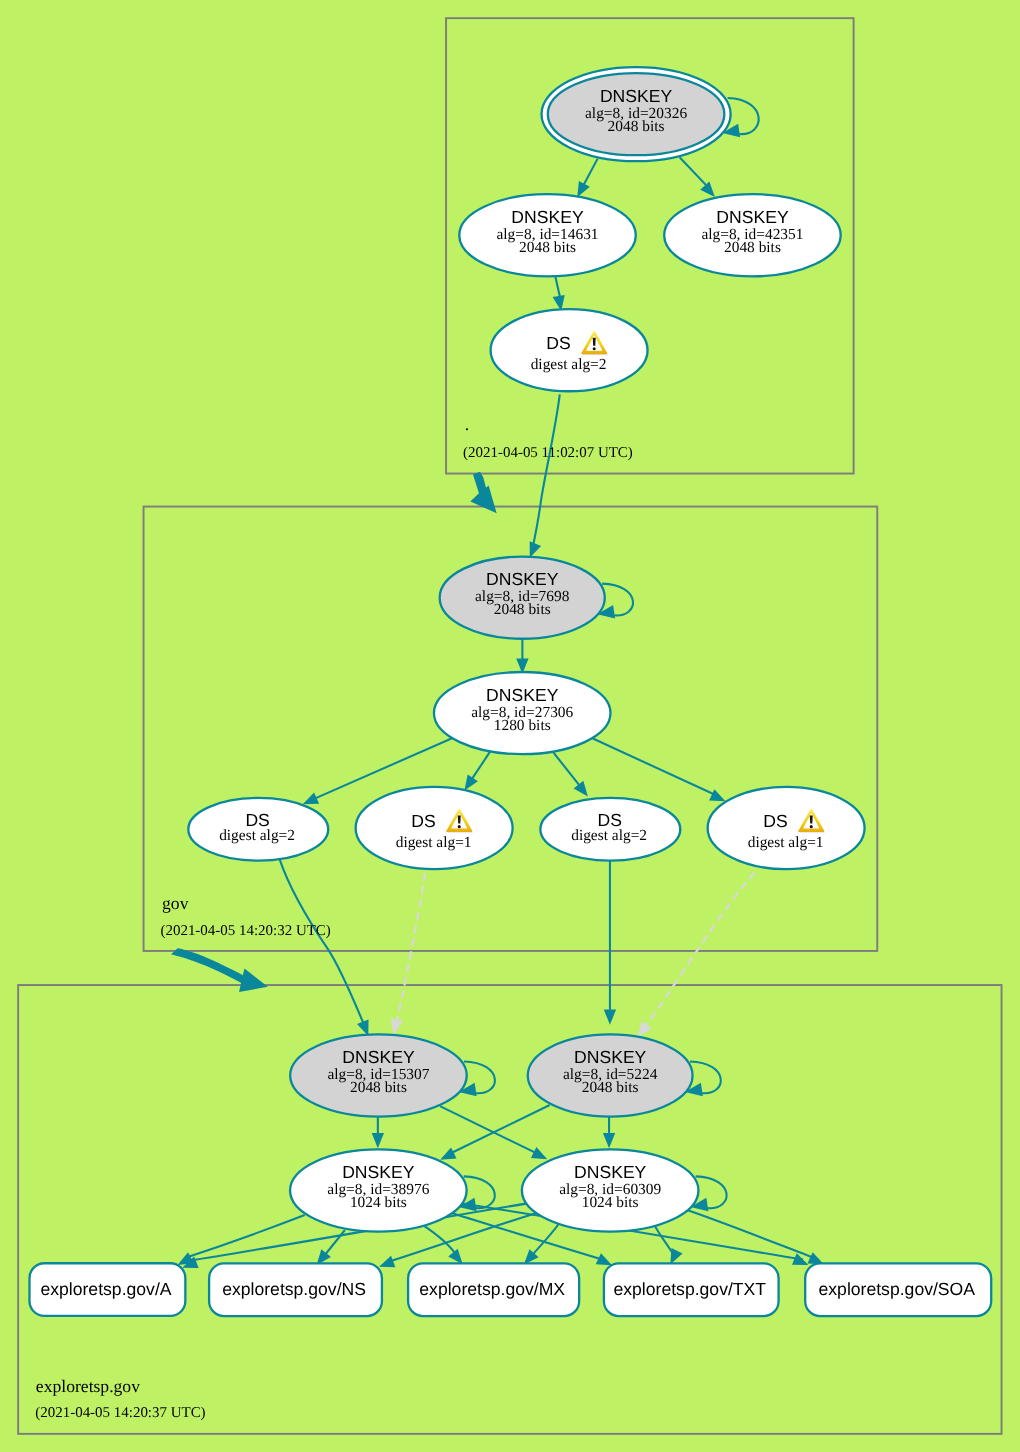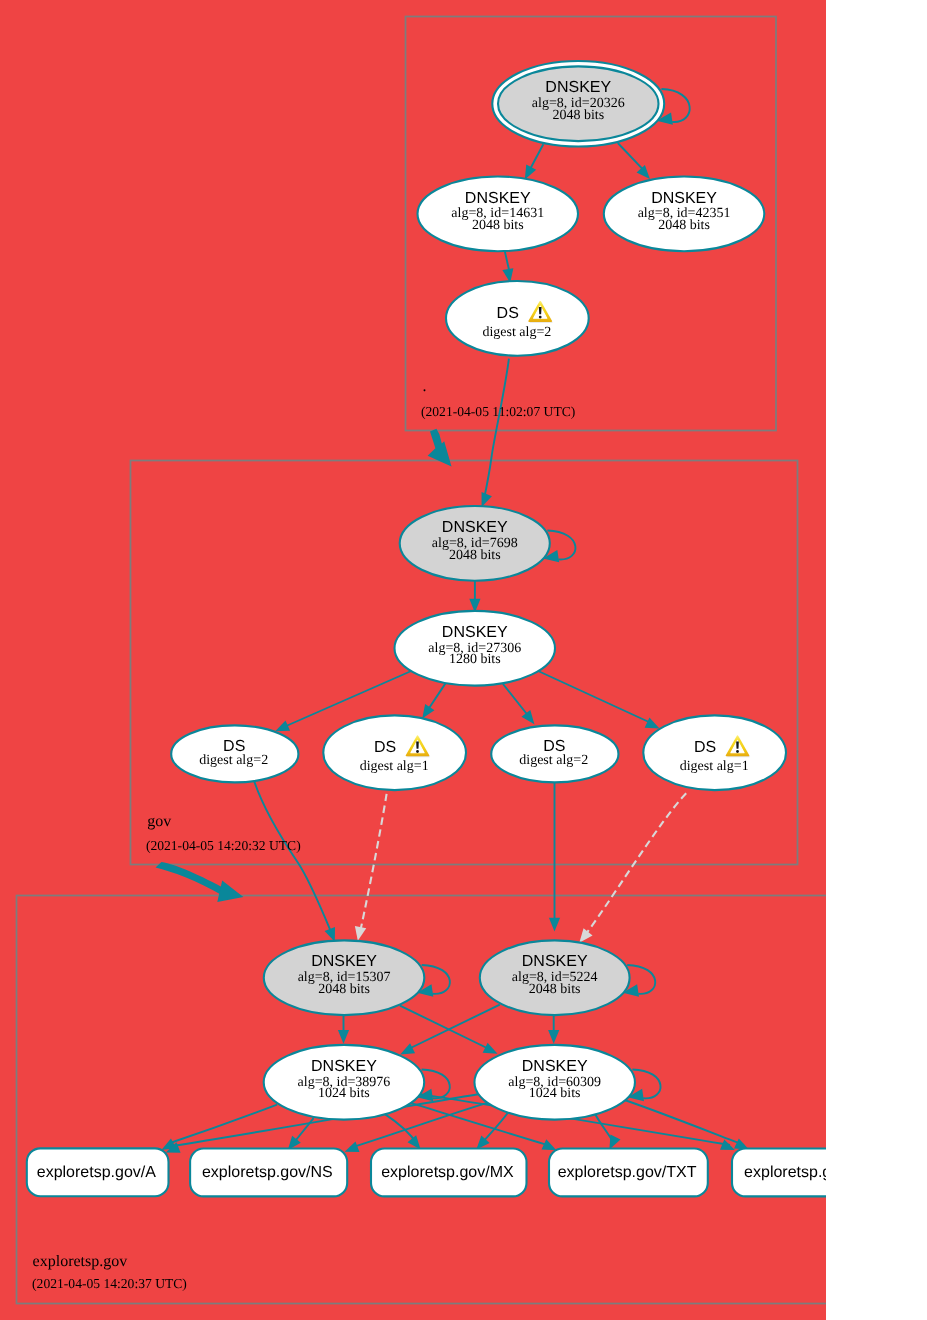--- a/index.html
+++ b/index.html
@@ -1,16 +1,16 @@
 <!DOCTYPE html>
 <html><head>
 <meta charset="utf-8">
 <style>
   html,body{margin:0;padding:0;background:#ffffff;-webkit-font-smoothing:antialiased;text-rendering:geometricPrecision;}
-  #page{position:relative;width:826px;height:1320px;background:#ef4444;overflow:hidden;}
+  #page{position:relative;width:927px;height:1320px;background:#bef264;overflow:hidden;}
   svg#chain{display:block;shape-rendering:geometricPrecision;}
   .zname{font-family:"Liberation Serif",serif;font-size:16px;fill:#000000;}
   .zts{font-family:"Liberation Serif",serif;font-size:13.6px;fill:#000000;}
   .nt1{font-family:"Liberation Sans",sans-serif;font-size:16px;fill:#000000;text-anchor:middle;}
   .nt2{font-family:"Liberation Serif",serif;font-size:14px;fill:#000000;text-anchor:middle;}
   .rrl{font-family:"Liberation Sans",sans-serif;font-size:16px;fill:#000000;text-anchor:middle;}
   .zbox{fill:none;stroke:#7d7d7d;stroke-width:1.75;}
   .ell{stroke:#0a879a;stroke-width:2.1;}
   .edge{fill:none;stroke:#0a879a;stroke-width:1.9;}
   .ehead{fill:#0a879a;stroke:none;}

